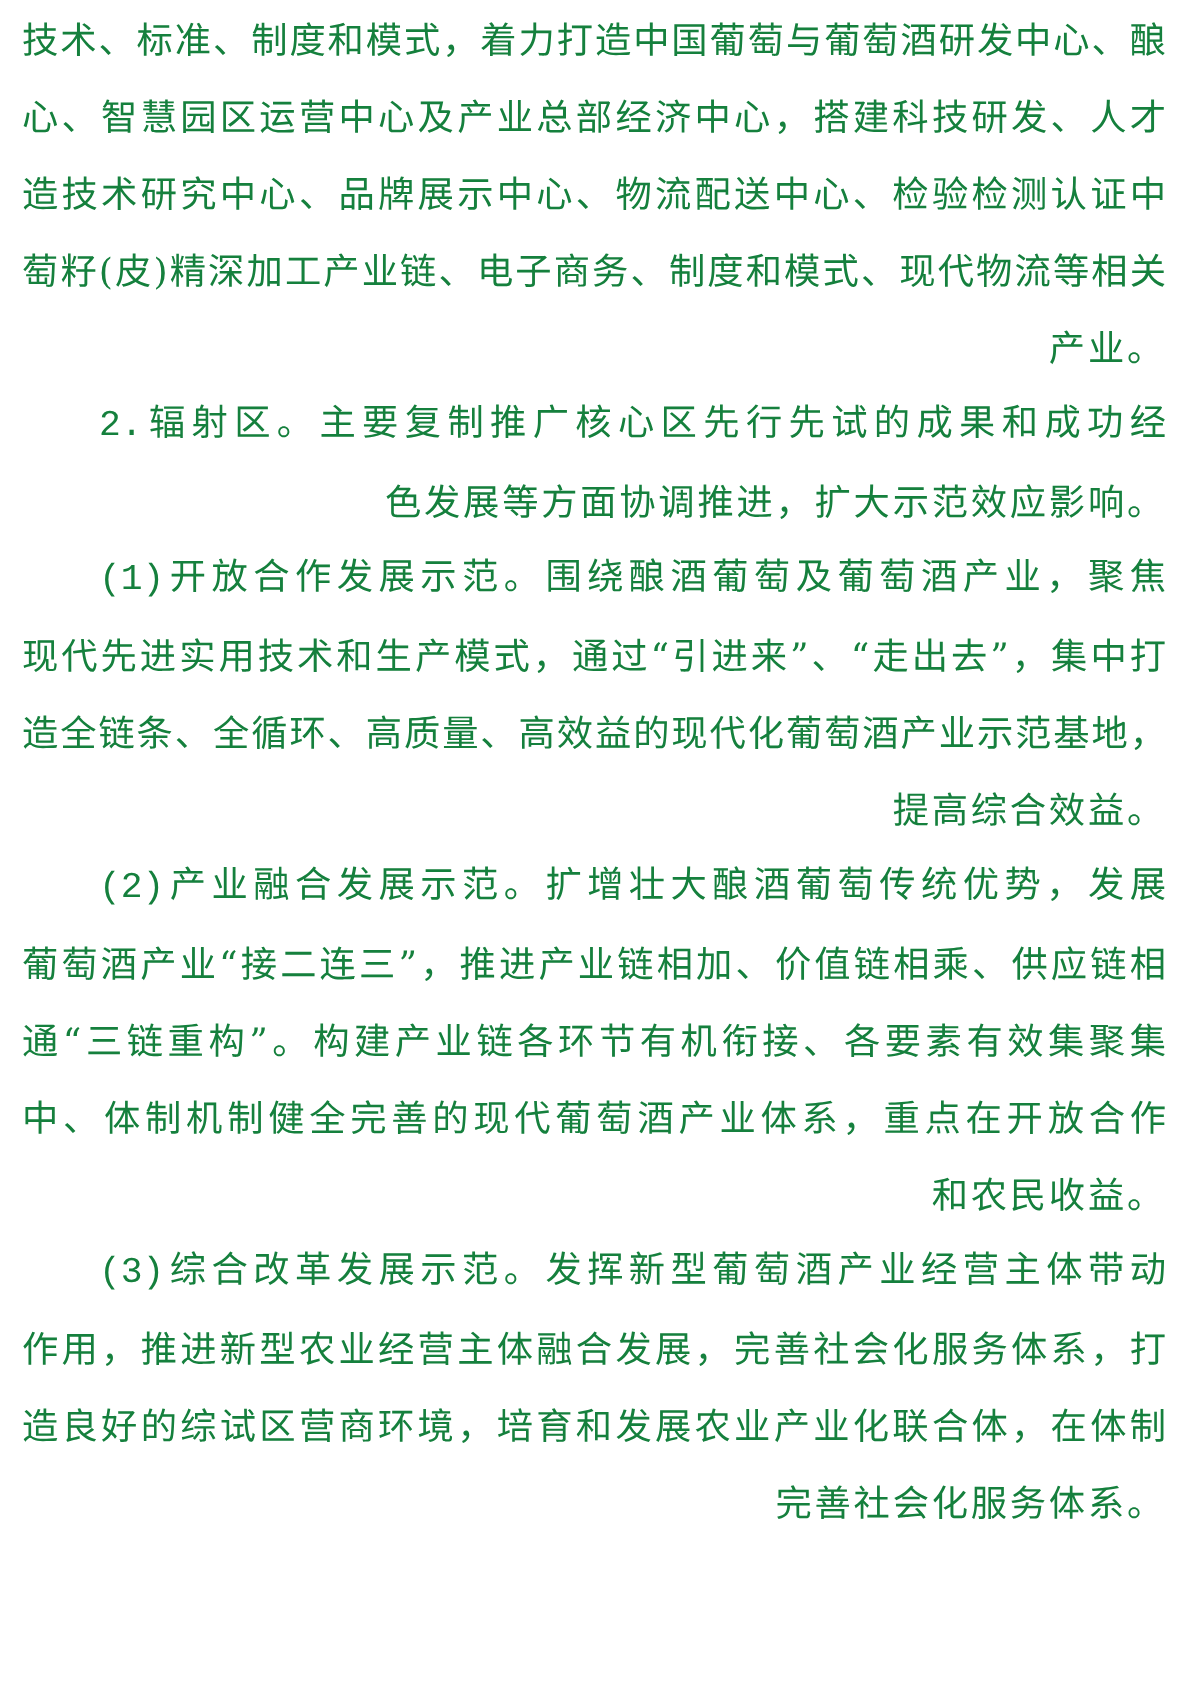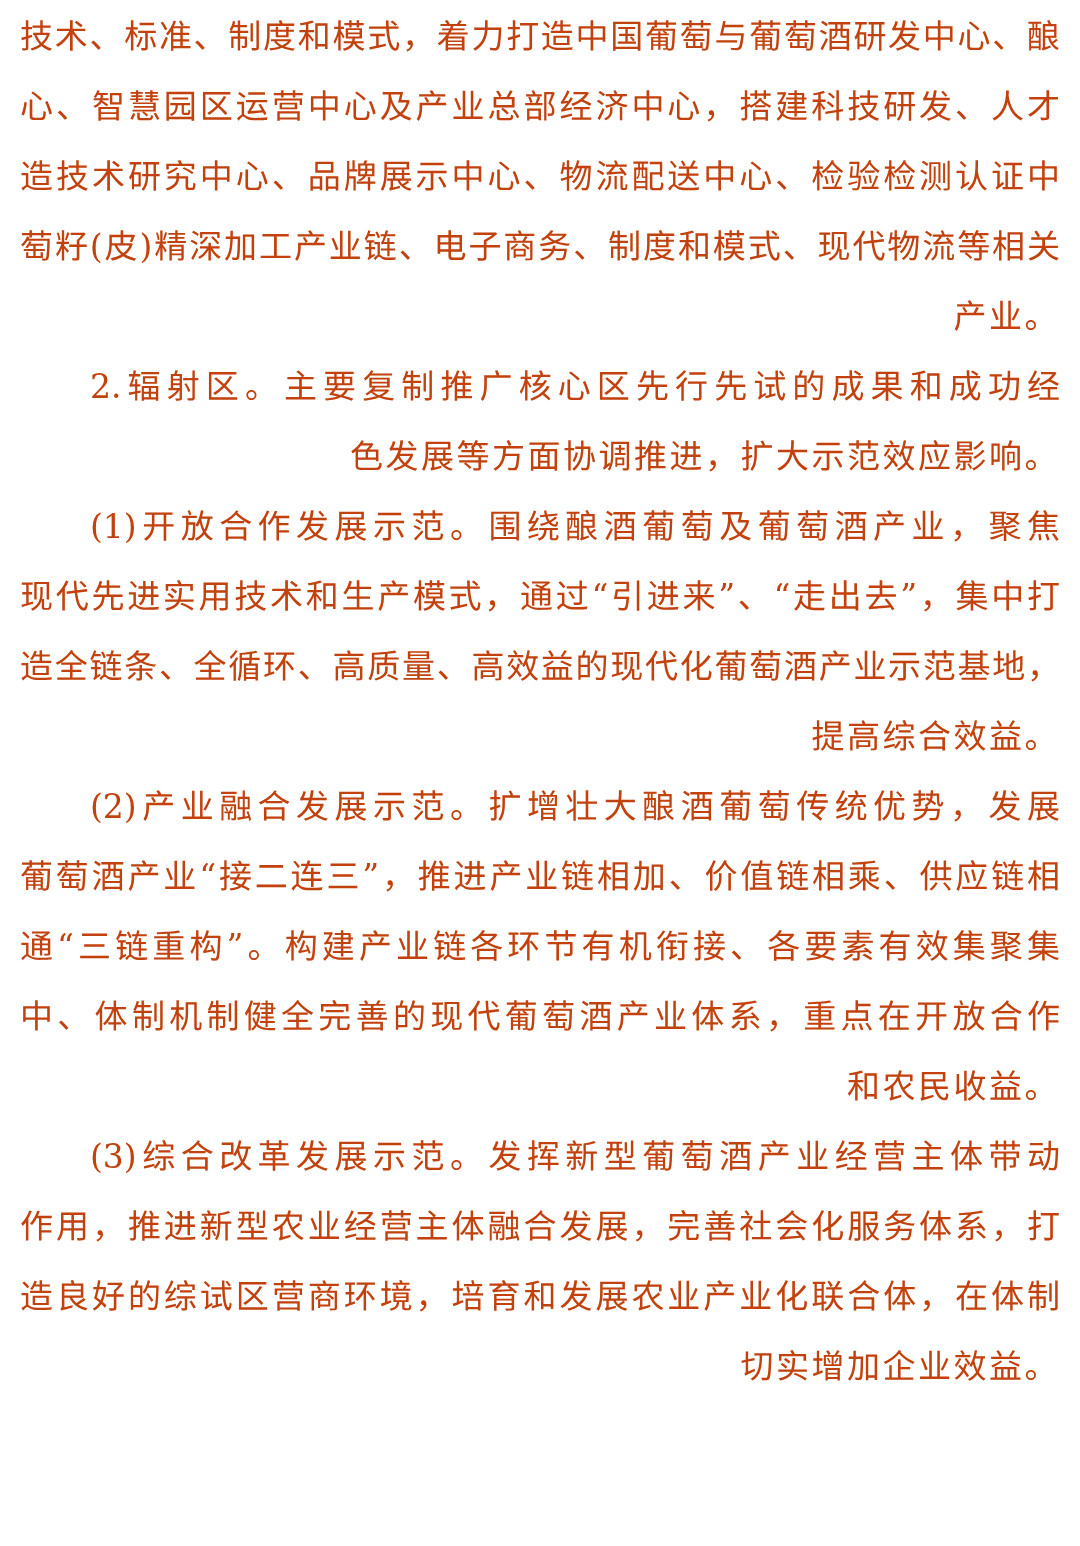--- a/index.html
+++ b/index.html
@@ -10,21 +10,21 @@
     width: 1080px;
     height: 1546px;
     background: #ffffff;
     overflow: hidden;
   }
   .page {
     box-sizing: border-box;
     width: 1080px;
     height: 1546px;
     padding: 2px 20px 0 20px;
-    color: #c2410c;
+    color: #15803d;
     font-family: "DejaVu Serif", serif;
     font-size: 33px;
     font-weight: 400;
   }
   .para {
     margin: 0;
   }
   .line {
     height: 70px;
     line-height: 70px;
@@ -37,20 +37,21 @@
     text-justify: inter-character;
   }
   
   .end {
     text-align: right;
     letter-spacing: 2.5px;
   }
   
   .ind {
     text-indent: 70px;
+    font-family: Liberation Mono, monospace;
   }
 </style>
 </head>
 <body>
 
 <main class="page">
   <section>
       <div class="para">
         <div class="line just">技术、标准、制度和模式，着力打造中国葡萄与葡萄酒研发中心、酿</div>
         <div class="line just">心、智慧园区运营中心及产业总部经济中心，搭建科技研发、人才</div>
@@ -72,16 +73,16 @@
         <div class="line just ind">(2)产业融合发展示范。扩增壮大酿酒葡萄传统优势，发展</div>
         <div class="line just">葡萄酒产业“接二连三”，推进产业链相加、价值链相乘、供应链相</div>
         <div class="line just">通“三链重构”。构建产业链各环节有机衔接、各要素有效集聚集</div>
         <div class="line just">中、体制机制健全完善的现代葡萄酒产业体系，重点在开放合作</div>
         <div class="line end">和农民收益。</div>
       </div>
       <div class="para">
         <div class="line just ind">(3)综合改革发展示范。发挥新型葡萄酒产业经营主体带动</div>
         <div class="line just">作用，推进新型农业经营主体融合发展，完善社会化服务体系，打</div>
         <div class="line just">造良好的综试区营商环境，培育和发展农业产业化联合体，在体制</div>
-        <div class="line end">切实增加企业效益。</div>
+        <div class="line end">完善社会化服务体系。</div>
       </div>
     </section>
 </main>
 
 </body></html>

